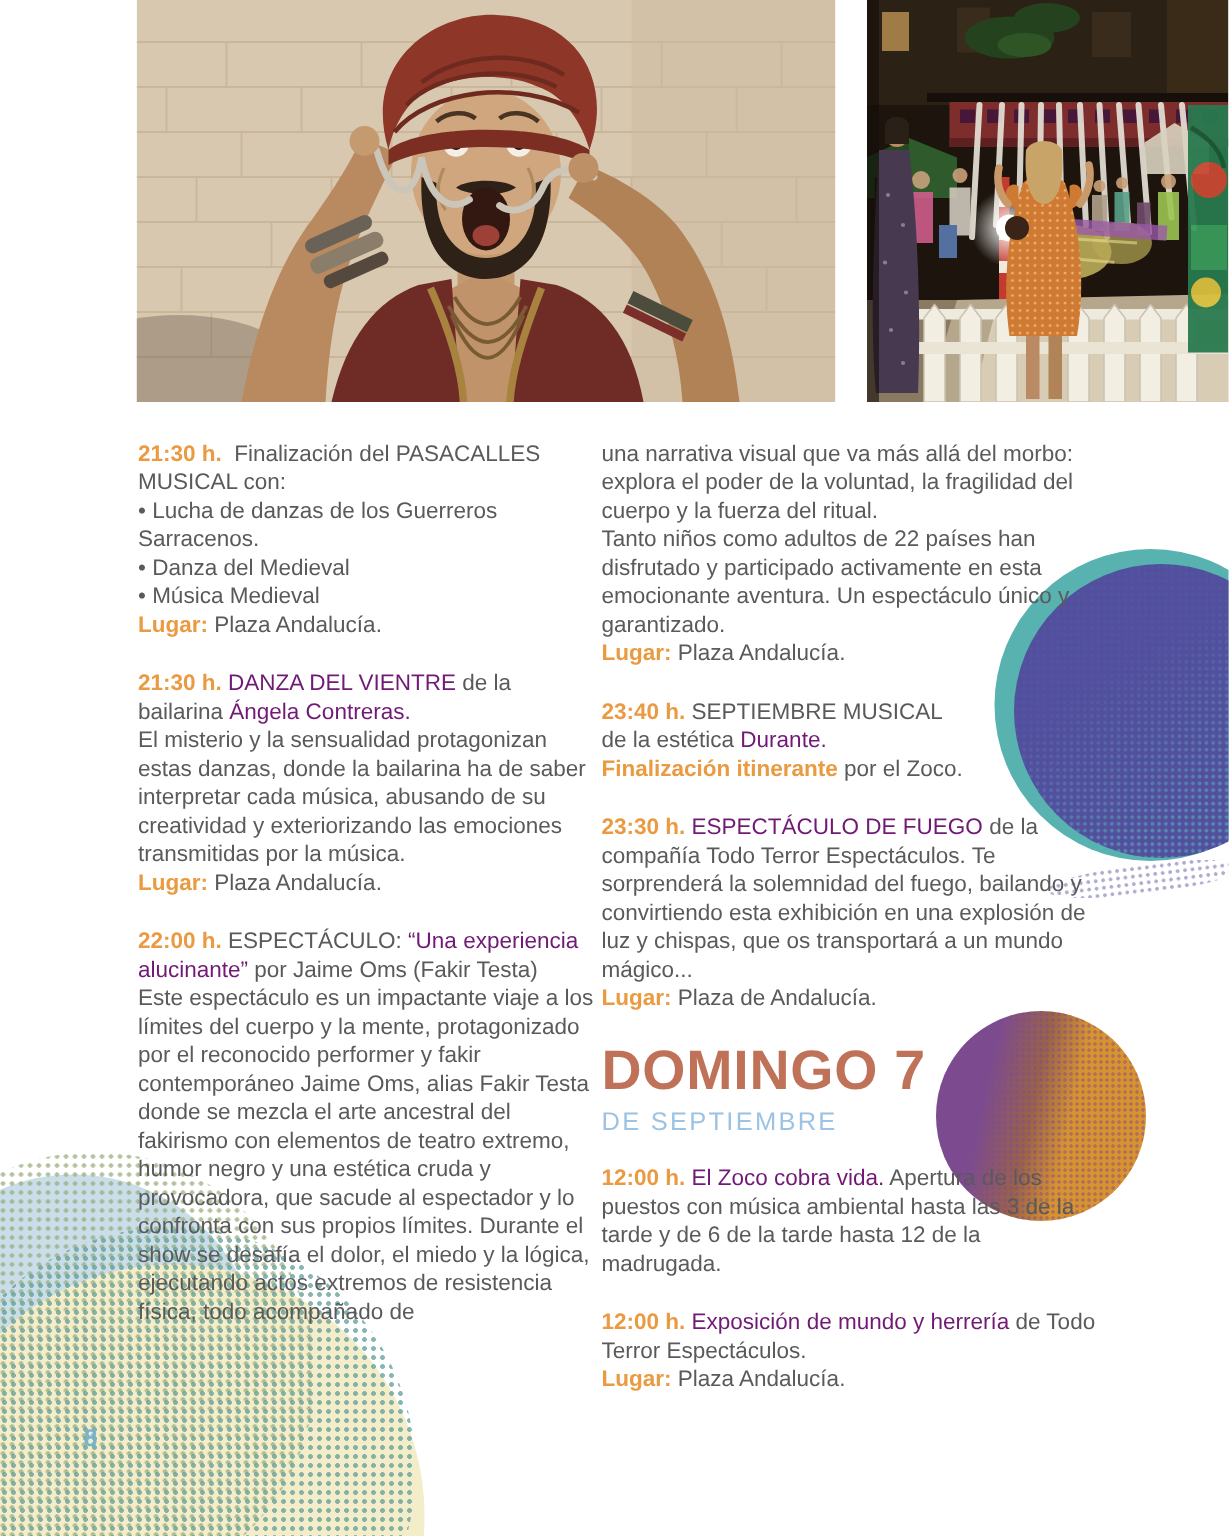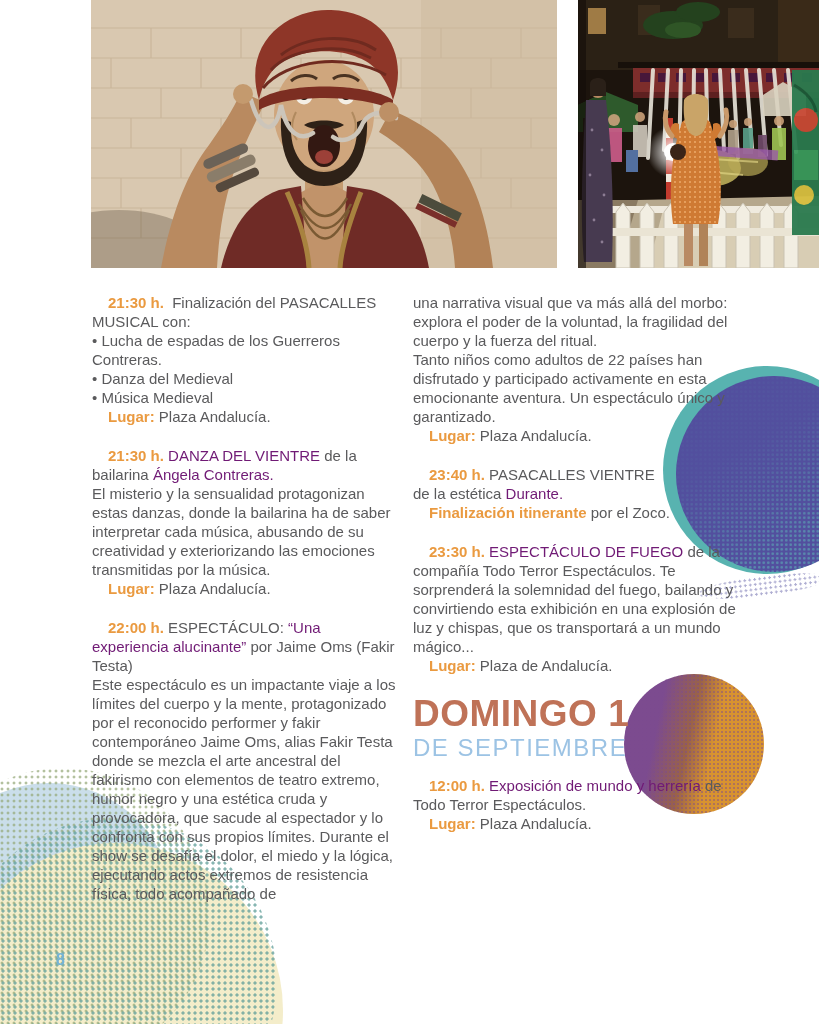--- a/index.html
+++ b/index.html
@@ -47,28 +47,28 @@
   }
   .blob-teal-dots{
     left:-48px;top:818px;width:325px;height:325px;
     background-image:radial-gradient(#5f9e99 1.4px, transparent 1.8px);
     background-size:6px 6px;opacity:.75;
   }
 
   
   .col{position:absolute;top:293px;color:#5a5a5c;font-size:15px;line-height:19px;z-index:5;}
   #col-left{left:92px;width:307px;}
-  #col-right{left:413px;width:332px;}
+  #col-right{left:401px;width:332px;}
   .col p{margin:0 0 20px 0;}
   .s-plain{color:#5a5a5c;}
-  .s-time,.s-orange{color:#ea9a40;font-weight:700;margin-left:16px;}
+  .s-time,.s-orange{color:#ea9a40;font-weight:700;}
   .s-blue{color:#701a75;}
   .day-heading{margin:8px 0 14px 0;}
   .day-line1{display:block;color:#bf7257;font-size:37px;line-height:38px;font-weight:800;letter-spacing:.5px;}
-  .day-line2{display:block;color:#9cc3e4;font-size:24px;line-height:29px;font-weight:400;letter-spacing:1.5px;}
+  .day-line2{display:block;color:#9cc3e4;font-size:17px;line-height:29px;font-weight:400;letter-spacing:1.5px;}
 
   .page-num{position:absolute;left:56px;top:951px;color:#74b3d6;font-size:16px;font-weight:700;z-index:6;}
 </style>
 </head>
 <body>
 
 <div class="decor blob-blue"></div>
 <div class="decor blob-cream"></div>
 <div class="decor blob-olive-dots"></div>
 <div class="decor blob-teal-dots"></div>
@@ -277,29 +277,30 @@
       <circle cx="228" cy="120" r="12" fill="#c94a35"></circle>
       <rect x="216" y="150" width="24" height="30" fill="#3a9a5c"></rect>
       <circle cx="226" cy="195" r="10" fill="#d8c040"></circle>
       <path d="M216 85 C228 92 236 100 238 112" stroke="#1a5a38" stroke-width="3" fill="none"></path>
     </g>
     <rect width="8" height="268" fill="#120c08" opacity=".6"></rect>
   </svg>
 </div>
 
 <div class="col" id="col-left">
-  <p><span class="s-time">21:30 h.</span><span class="s-plain">&nbsp; Finalización del PASACALLES MUSICAL con:</span><br><span class="s-plain">• Lucha de espadas de los Guerreros Contreras.</span><br><span class="s-plain">• Danza del Medieval</span><br><span class="s-plain">• Música Medieval</span><br><span class="s-orange">Lugar:</span><span class="s-plain"> Plaza Andalucía.</span></p>
+  <p><span class="s-time">21:30 h.</span><span class="s-plain">&nbsp; Finalización del PASACALLES MUSICAL con:</span><br><span class="s-plain">• Lucha de danzas de los Guerreros Sarracenos.</span><br><span class="s-plain">• Danza del Medieval</span><br><span class="s-plain">• Música Medieval</span><br><span class="s-orange">Lugar:</span><span class="s-plain"> Plaza Andalucía.</span></p>
   <p><span class="s-time">21:30 h.</span><span class="s-plain"> </span><span class="s-blue">DANZA DEL VIENTRE</span><span class="s-plain"> de la bailarina </span><span class="s-blue">Ángela Contreras.</span><br><span class="s-plain">El misterio y la sensualidad protagonizan estas danzas, donde la bailarina ha de saber interpretar cada música, abusando de su creatividad y exteriorizando las emociones transmitidas por la música.</span><br><span class="s-orange">Lugar:</span><span class="s-plain"> Plaza Andalucía.</span></p>
   <p><span class="s-time">22:00 h.</span><span class="s-plain"> ESPECTÁCULO: </span><span class="s-blue">“Una experiencia alucinante”</span><span class="s-plain"> por Jaime Oms (Fakir Testa)</span><br><span class="s-plain">Este espectáculo es un impactante viaje a los límites del cuerpo y la mente, protagonizado por el reconocido performer y fakir contemporáneo Jaime Oms, alias Fakir Testa donde se mezcla el arte ancestral del fakirismo con elementos de teatro extremo, humor negro y una estética cruda y provocadora, que sacude al espectador y lo confronta con sus propios límites. Durante el show se desafía el dolor, el miedo y la lógica, ejecutando actos extremos de resistencia física, todo acompañado de</span></p>
 </div>
 
 <div class="col" id="col-right">
   <p><span class="s-plain">una narrativa visual que va más allá del morbo: explora el poder de la voluntad, la fragilidad del cuerpo y la fuerza del ritual.</span><br><span class="s-plain">Tanto niños como adultos de 22 países han disfrutado y participado activamente en esta emocionante aventura. Un espectáculo único y garantizado.</span><br><span class="s-orange">Lugar:</span><span class="s-plain"> Plaza Andalucía.</span></p>
-  <p><span class="s-time">23:40 h.</span><span class="s-plain"> PASACALLES VIENTRE</span><br><span class="s-plain">de la estética </span><span class="s-blue">Durante.</span><br><span class="s-orange">Finalización itinerante</span><span class="s-plain"> por el Zoco.</span></p>
+  <p><span class="s-time">23:40 h.</span><span class="s-plain"> SEPTIEMBRE MUSICAL</span><br><span class="s-plain">de la estética </span><span class="s-blue">Durante.</span><br><span class="s-orange">Finalización itinerante</span><span class="s-plain"> por el Zoco.</span></p>
   <p><span class="s-time">23:30 h.</span><span class="s-plain"> </span><span class="s-blue">ESPECTÁCULO DE FUEGO</span><span class="s-plain"> de la compañía Todo Terror Espectáculos. Te sorprenderá la solemnidad del fuego, bailando y convirtiendo esta exhibición en una explosión de luz y chispas, que os transportará a un mundo mágico...</span><br><span class="s-orange">Lugar:</span><span class="s-plain"> Plaza de Andalucía.</span></p>
   <div class="day-heading">
-    <span class="day-line1">DOMINGO 1</span>
+    <span class="day-line1">DOMINGO 7</span>
     <span class="day-line2">DE SEPTIEMBRE</span>
   </div>
+  <p><span class="s-time">12:00 h.</span><span class="s-plain"> </span><span class="s-blue">El Zoco cobra vida.</span><span class="s-plain"> Apertura de los puestos con música ambiental hasta las 3 de la tarde y de 6 de la tarde hasta 12 de la madrugada.</span></p>
   <p><span class="s-time">12:00 h.</span><span class="s-plain"> </span><span class="s-blue">Exposición de mundo y herrería</span><span class="s-plain"> de Todo Terror Espectáculos.</span><br><span class="s-orange">Lugar:</span><span class="s-plain"> Plaza Andalucía.</span></p>
 </div>
 
 <div class="page-num">8</div>
 
 </body></html>

